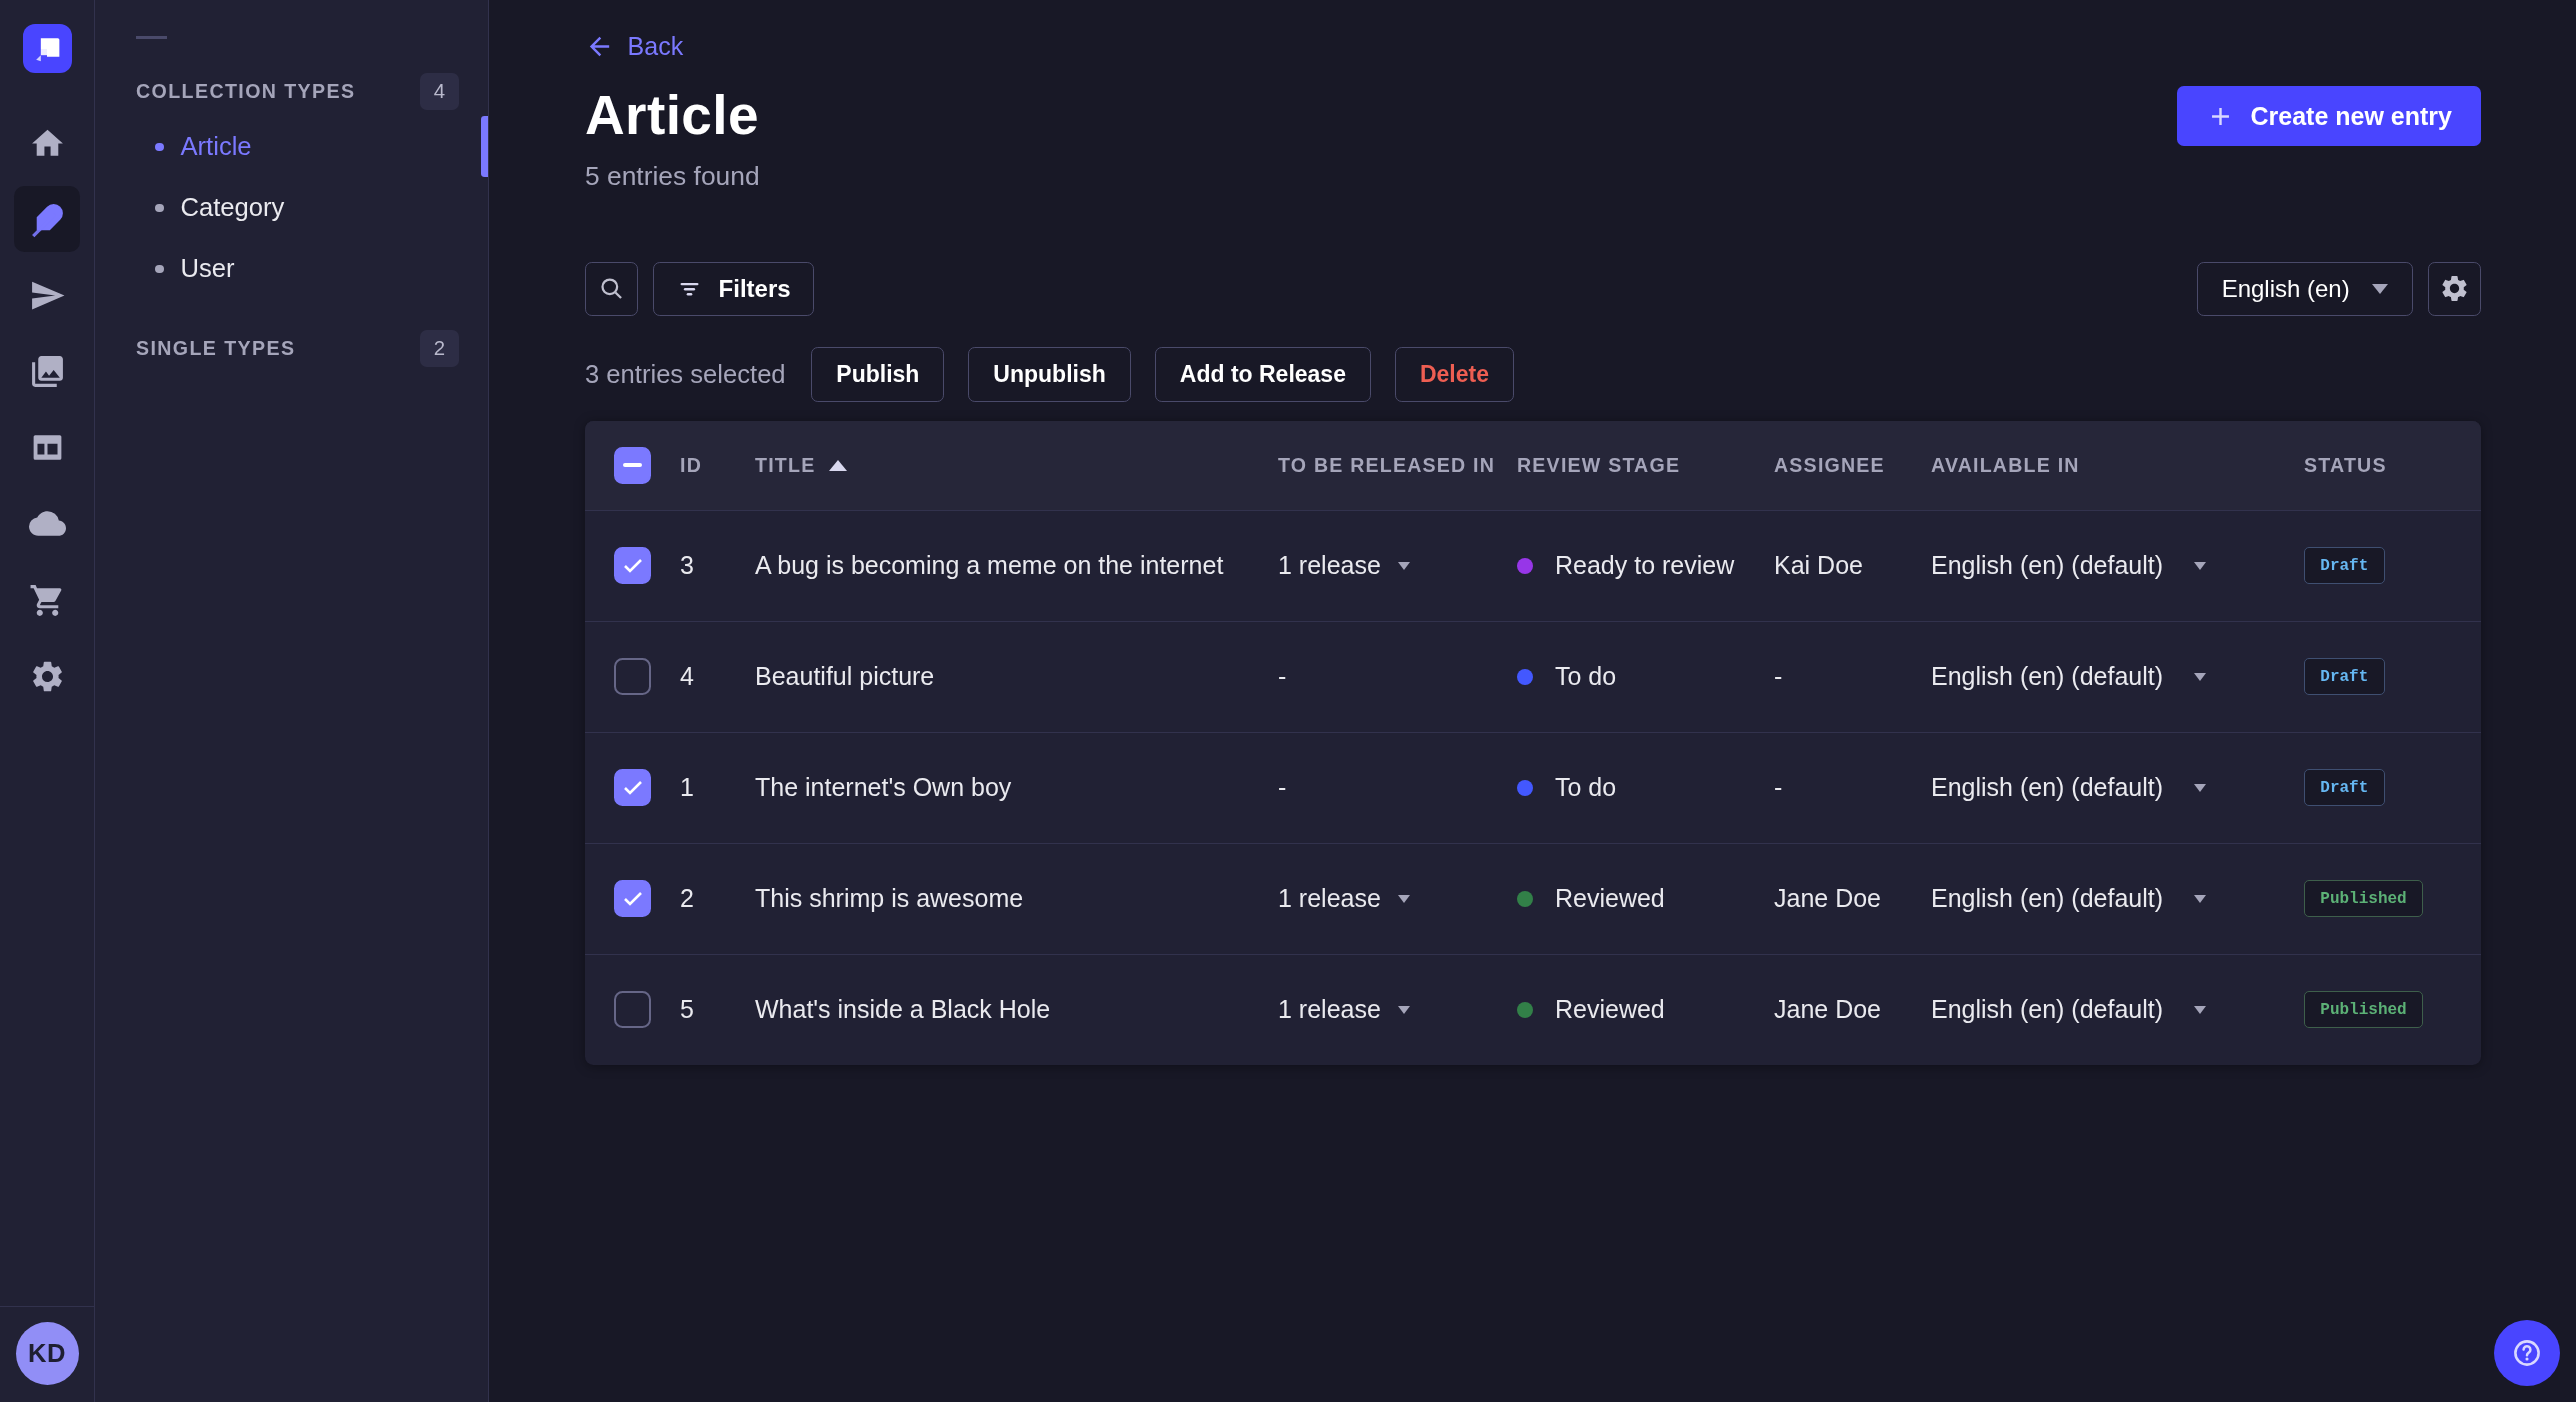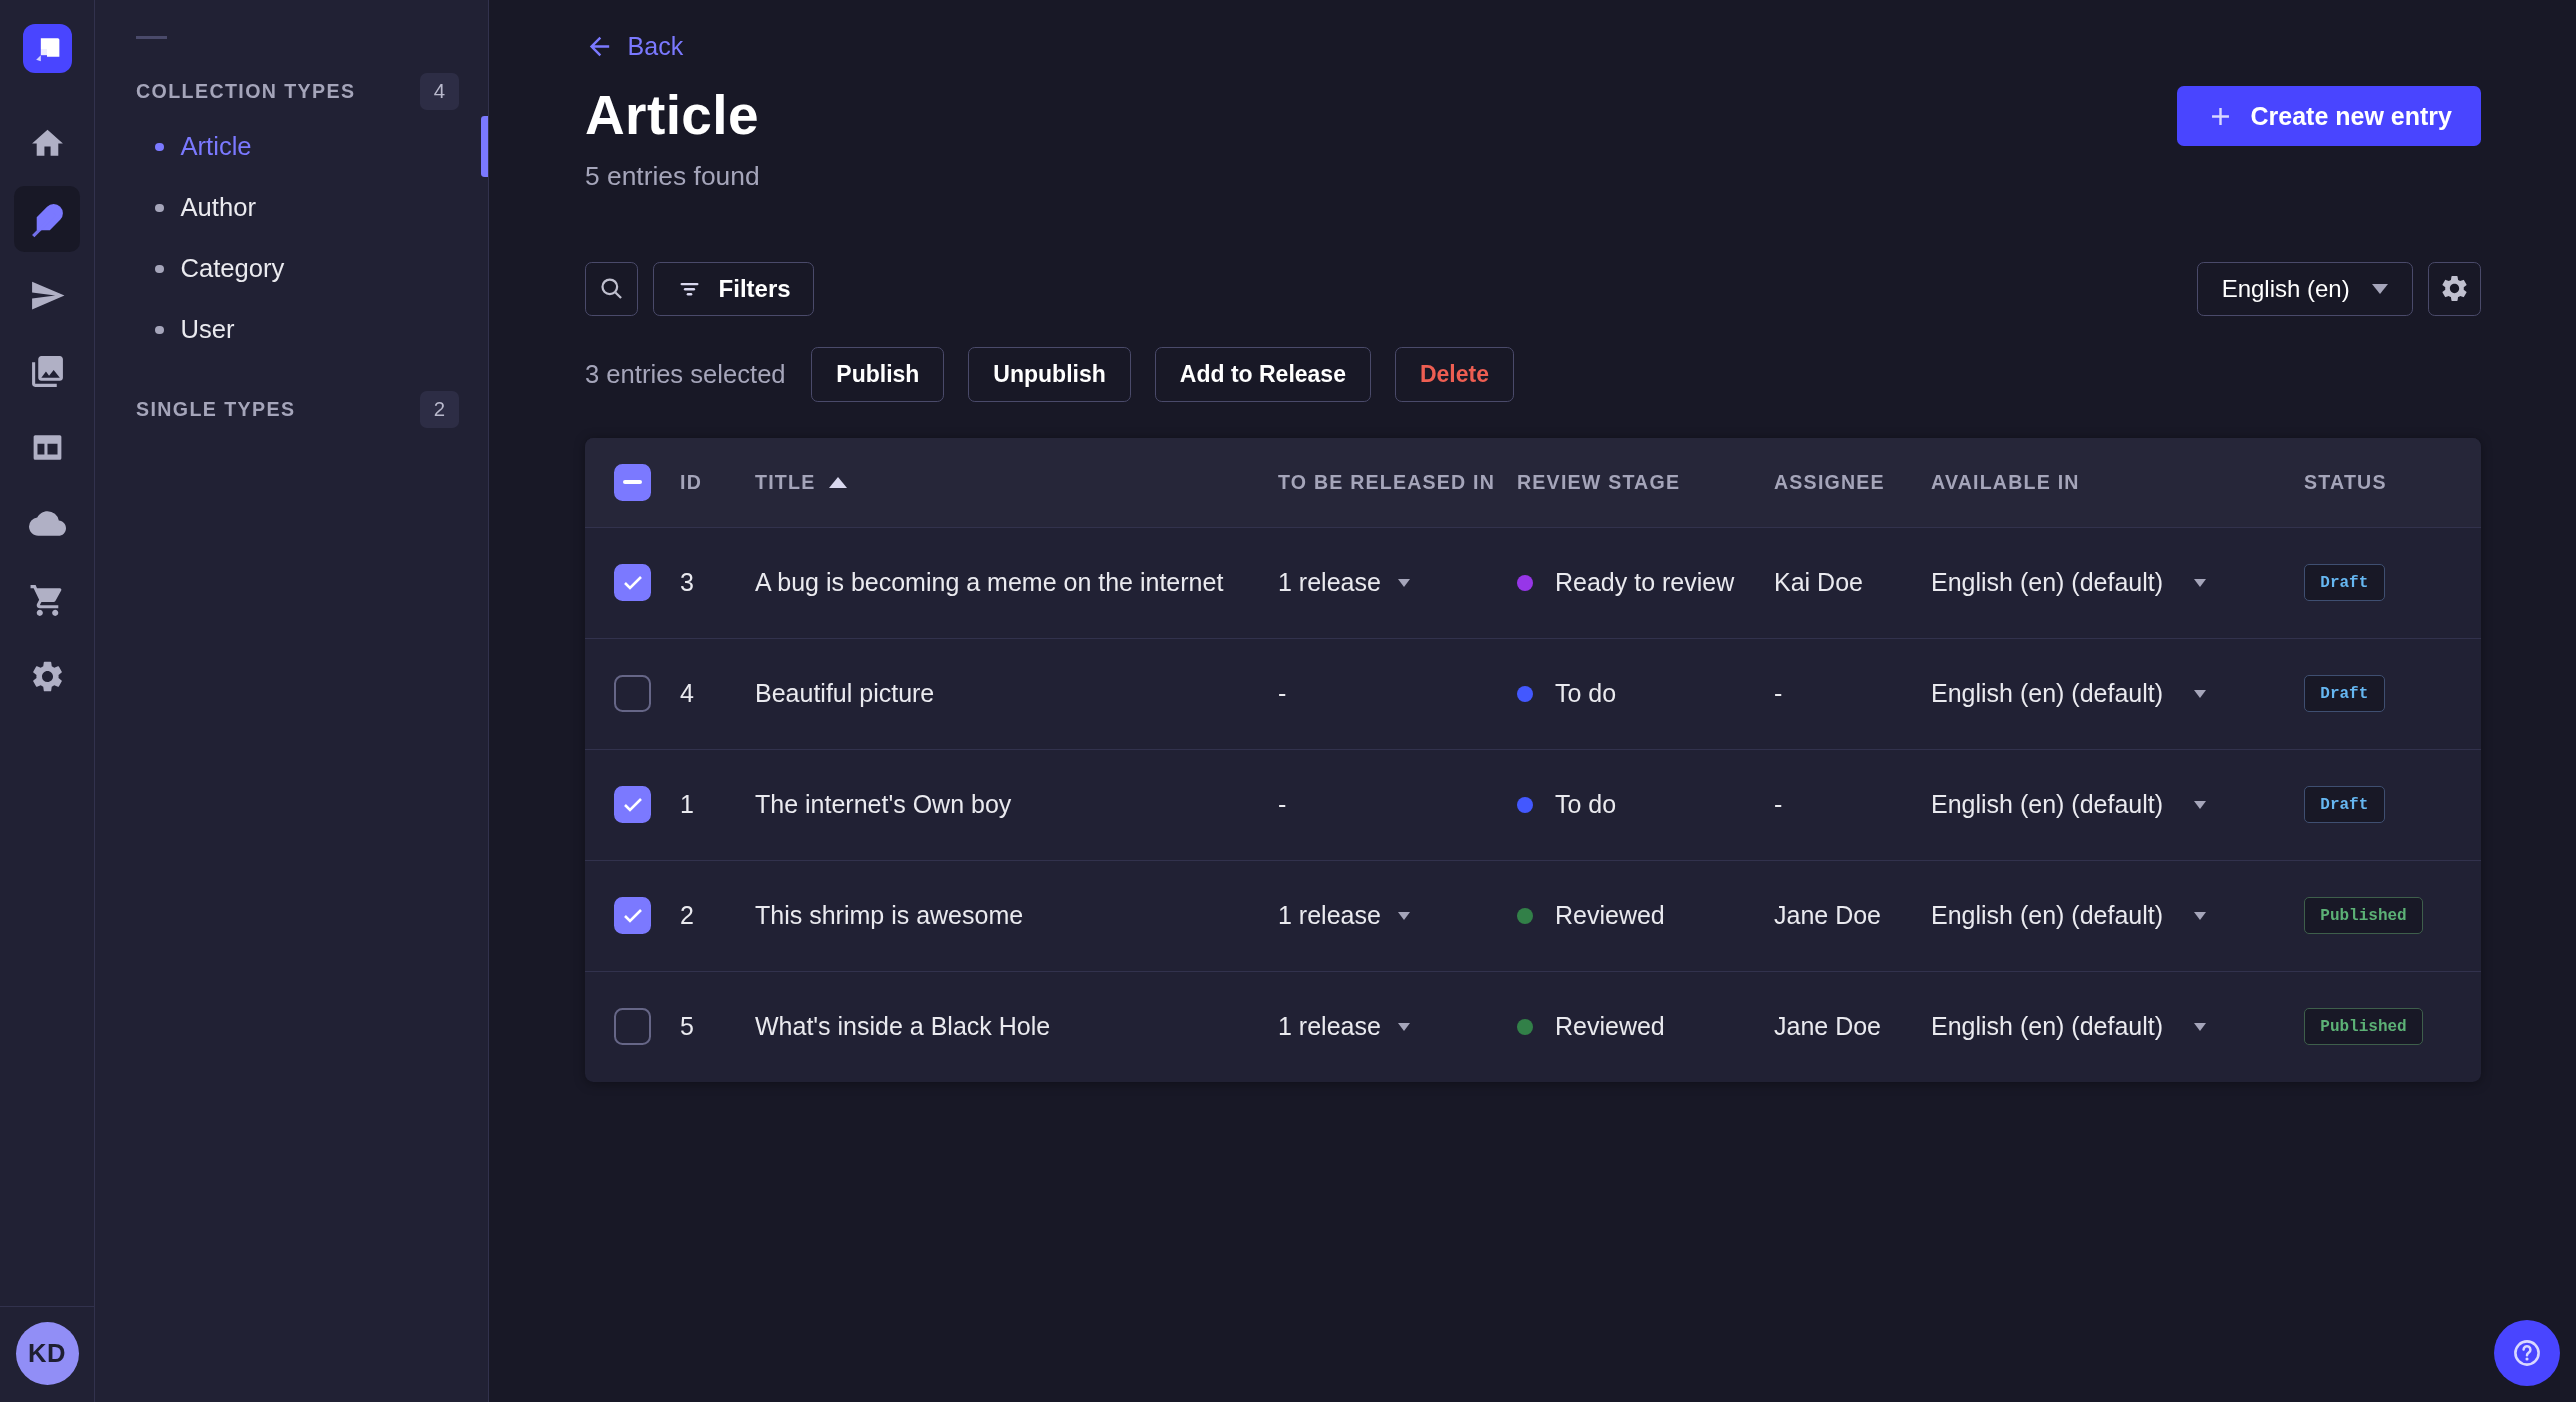--- a/index.html
+++ b/index.html
@@ -92,21 +92,21 @@
   
   .sel-bar { margin-top:31px; display:flex; align-items:center; gap:24px; }
   .sel-text { font-size:25.6px; color:#a5a5ba; margin-right:1.7px; }
   .btn-action {
     height:55px; padding:0 24px; background:transparent; border:0.9px solid #4a4a6a; border-radius:6.8px;
     color:#ffffff; font-size:23px; font-weight:700; cursor:pointer; font-family:inherit;
   }
   .btn-action.danger { color:#ee5e52; }
   
   .table-card {
-    margin-top:36px; background:#212134; border-radius:8.5px; overflow:hidden;
+    margin-top:19px; background:#212134; border-radius:8.5px; overflow:hidden;
     box-shadow:0 1.7px 10.2px rgba(0,0,0,.35);
   }
   .tgrid { display:grid; grid-template-columns:95px 75px 523px 239px 257px 157px 373px 1fr; align-items:center; }
   .thead { height:89px; background:#262639; }
   .thead .th { font-size:19.6px; font-weight:700; letter-spacing:1.2px; color:#a5a5ba; }
   .trow { height:111px; border-top:0.9px solid #32324d; font-size:25px; color:#eaeaef; }
   .cell-check { padding-left:29px; }
   .checkbox {
     width:37px; height:37px; border-radius:8.5px; border:2.6px solid #666687; background:transparent;
     display:flex; align-items:center; justify-content:center; cursor:pointer;
@@ -197,24 +197,20 @@
 
   <div class="section-head">
     <span class="section-label">COLLECTION TYPES</span>
     <span class="section-badge">4</span>
   </div>
   <div class="subnav-items">
     <div class="subnav-item active">
       <span class="bullet"></span>
       <span>Article</span>
       <span class="active-bar"></span>
-    </div>
-    <div class="subnav-item">
-      <span class="bullet"></span>
-      <span>Author</span>
     </div>
     <div class="subnav-item">
       <span class="bullet"></span>
       <span>Category</span>
     </div>
     <div class="subnav-item">
       <span class="bullet"></span>
       <span>User</span>
     </div>
   </div>

